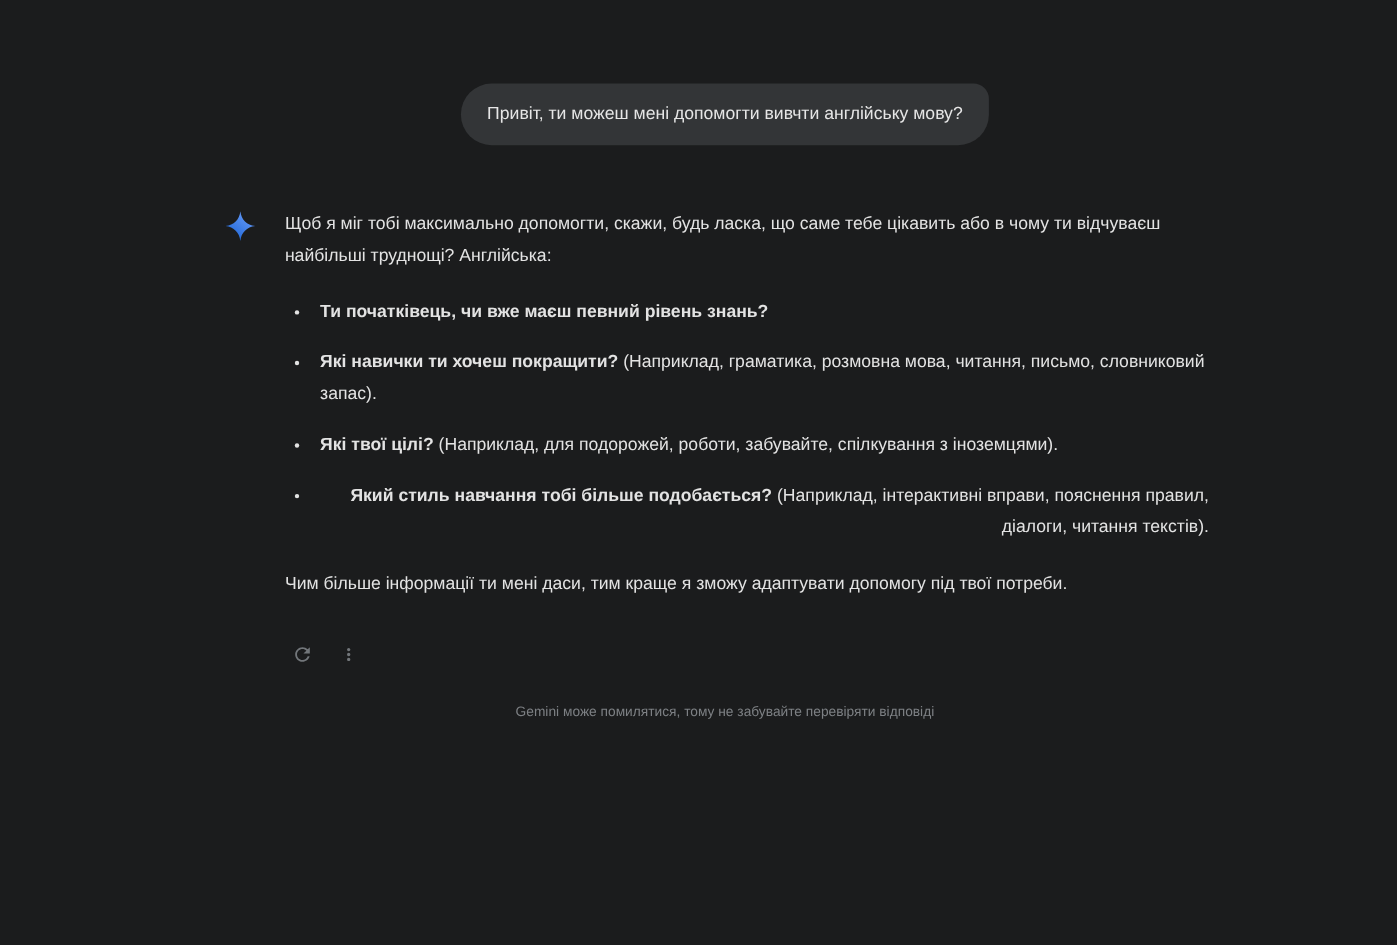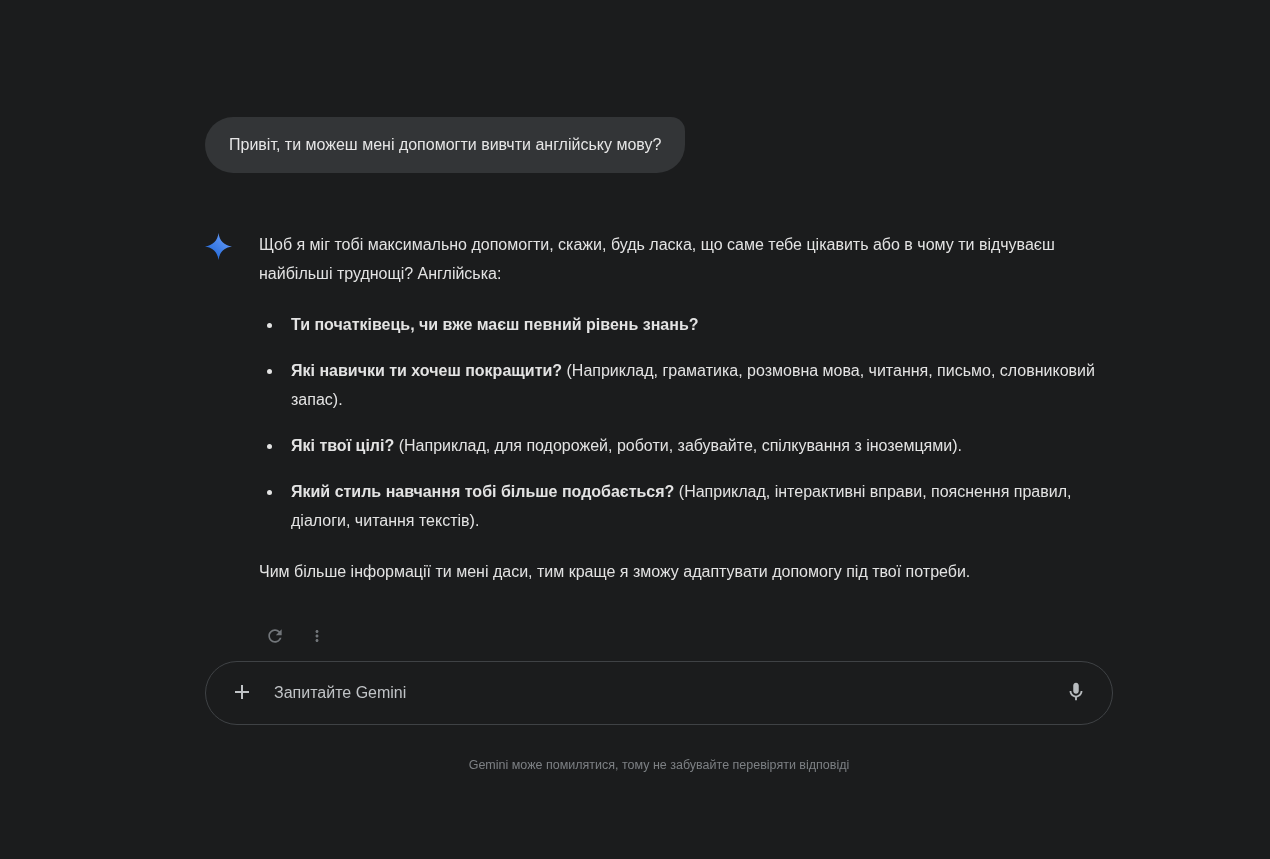--- a/index.html
+++ b/index.html
@@ -7,21 +7,21 @@
   body {
     width: 1270px; height: 859px;
     background: #1b1c1d;
     font-family: "Liberation Sans", sans-serif;
     overflow: hidden;
     color: #e3e3e3;
   }
   .column { width: 908px; margin-left: 205px; }
 
   
-  .user-row { padding-top: 117px; display: flex; justify-content: flex-start; }
+  .user-row { padding-top: 76px; display: flex; justify-content: center; }
   .user-bubble {
     background: #333537;
     color: #e6e6e6;
     font-size: 16px;
     line-height: 24px;
     padding: 16px 24px;
     border-radius: 28px 14px 28px 28px;
     max-width: 85%;
   }
 
@@ -33,21 +33,21 @@
     margin-left: 27px;
     font-size: 16px;
     line-height: 29px;
     width: 840px;
     color: #e3e3e3;
   }
   .response-body p { margin: 0 0 22px 0; }
   .response-body p.last { margin-bottom: 0; }
   .response-body ul { margin: 0 0 22px 0; padding-left: 24px; }
   .response-body li { padding-left: 8px; margin-bottom: 17px; }
-  .response-body li.last { margin-bottom: 0; }
+  .response-body li.last { margin-bottom: 0; text-align: right; }
   .response-body strong { font-weight: bold; }
 
   
   .actions-row { margin-top: 38px; margin-left: 58px; display: flex; align-items: center; gap: 18px; height: 24px; }
   .icon-btn {
     background: none; border: none; padding: 0; margin: 0;
     width: 24px; height: 24px;
     display: flex; align-items: center; justify-content: center;
     cursor: pointer;
   }
@@ -142,33 +142,16 @@
     </button>
     <button class="icon-btn" aria-label="more options">
       <span>
         <svg viewBox="0 0 24 24" width="18" height="18" fill="#72767a">
           <path d="M12 8c1.1 0 2-.9 2-2s-.9-2-2-2-2 .9-2 2 .9 2 2 2zm0 2c-1.1 0-2 .9-2 2s.9 2 2 2 2-.9 2-2-.9-2-2-2zm0 6c-1.1 0-2 .9-2 2s.9 2 2 2 2-.9 2-2-.9-2-2-2z"></path>
         </svg>
       </span>
     </button>
   </div>
 
-  <div class="input-bar">
-    <button class="add-btn" aria-label="add">
-      <span>
-        <svg viewBox="0 0 24 24" width="24" height="24" fill="#c0c3c6">
-          <path d="M19 13h-6v6h-2v-6H5v-2h6V5h2v6h6v2z"></path>
-        </svg>
-      </span>
-    </button>
-    <input class="prompt-input" type="text" placeholder="Запитайте Gemini" style="">
-    <button class="mic-btn" aria-label="voice input">
-      <span>
-        <svg viewBox="0 0 24 24" width="22" height="22" fill="#b8bcbf">
-          <path d="M12 14c1.66 0 3-1.34 3-3V5c0-1.66-1.34-3-3-3S9 3.34 9 5v6c0 1.66 1.34 3 3 3zm5-3c0 2.76-2.24 5-5 5s-5-2.24-5-5H5c0 3.53 2.61 6.43 6 6.92V21h2v-3.08c3.39-.49 6-3.39 6-6.92h-2z"></path>
-        </svg>
-      </span>
-    </button>
-  </div>
 
   <div class="footer">Gemini може помилятися, тому не забувайте перевіряти відповіді</div>
 
 </div>
 
 </body></html>

